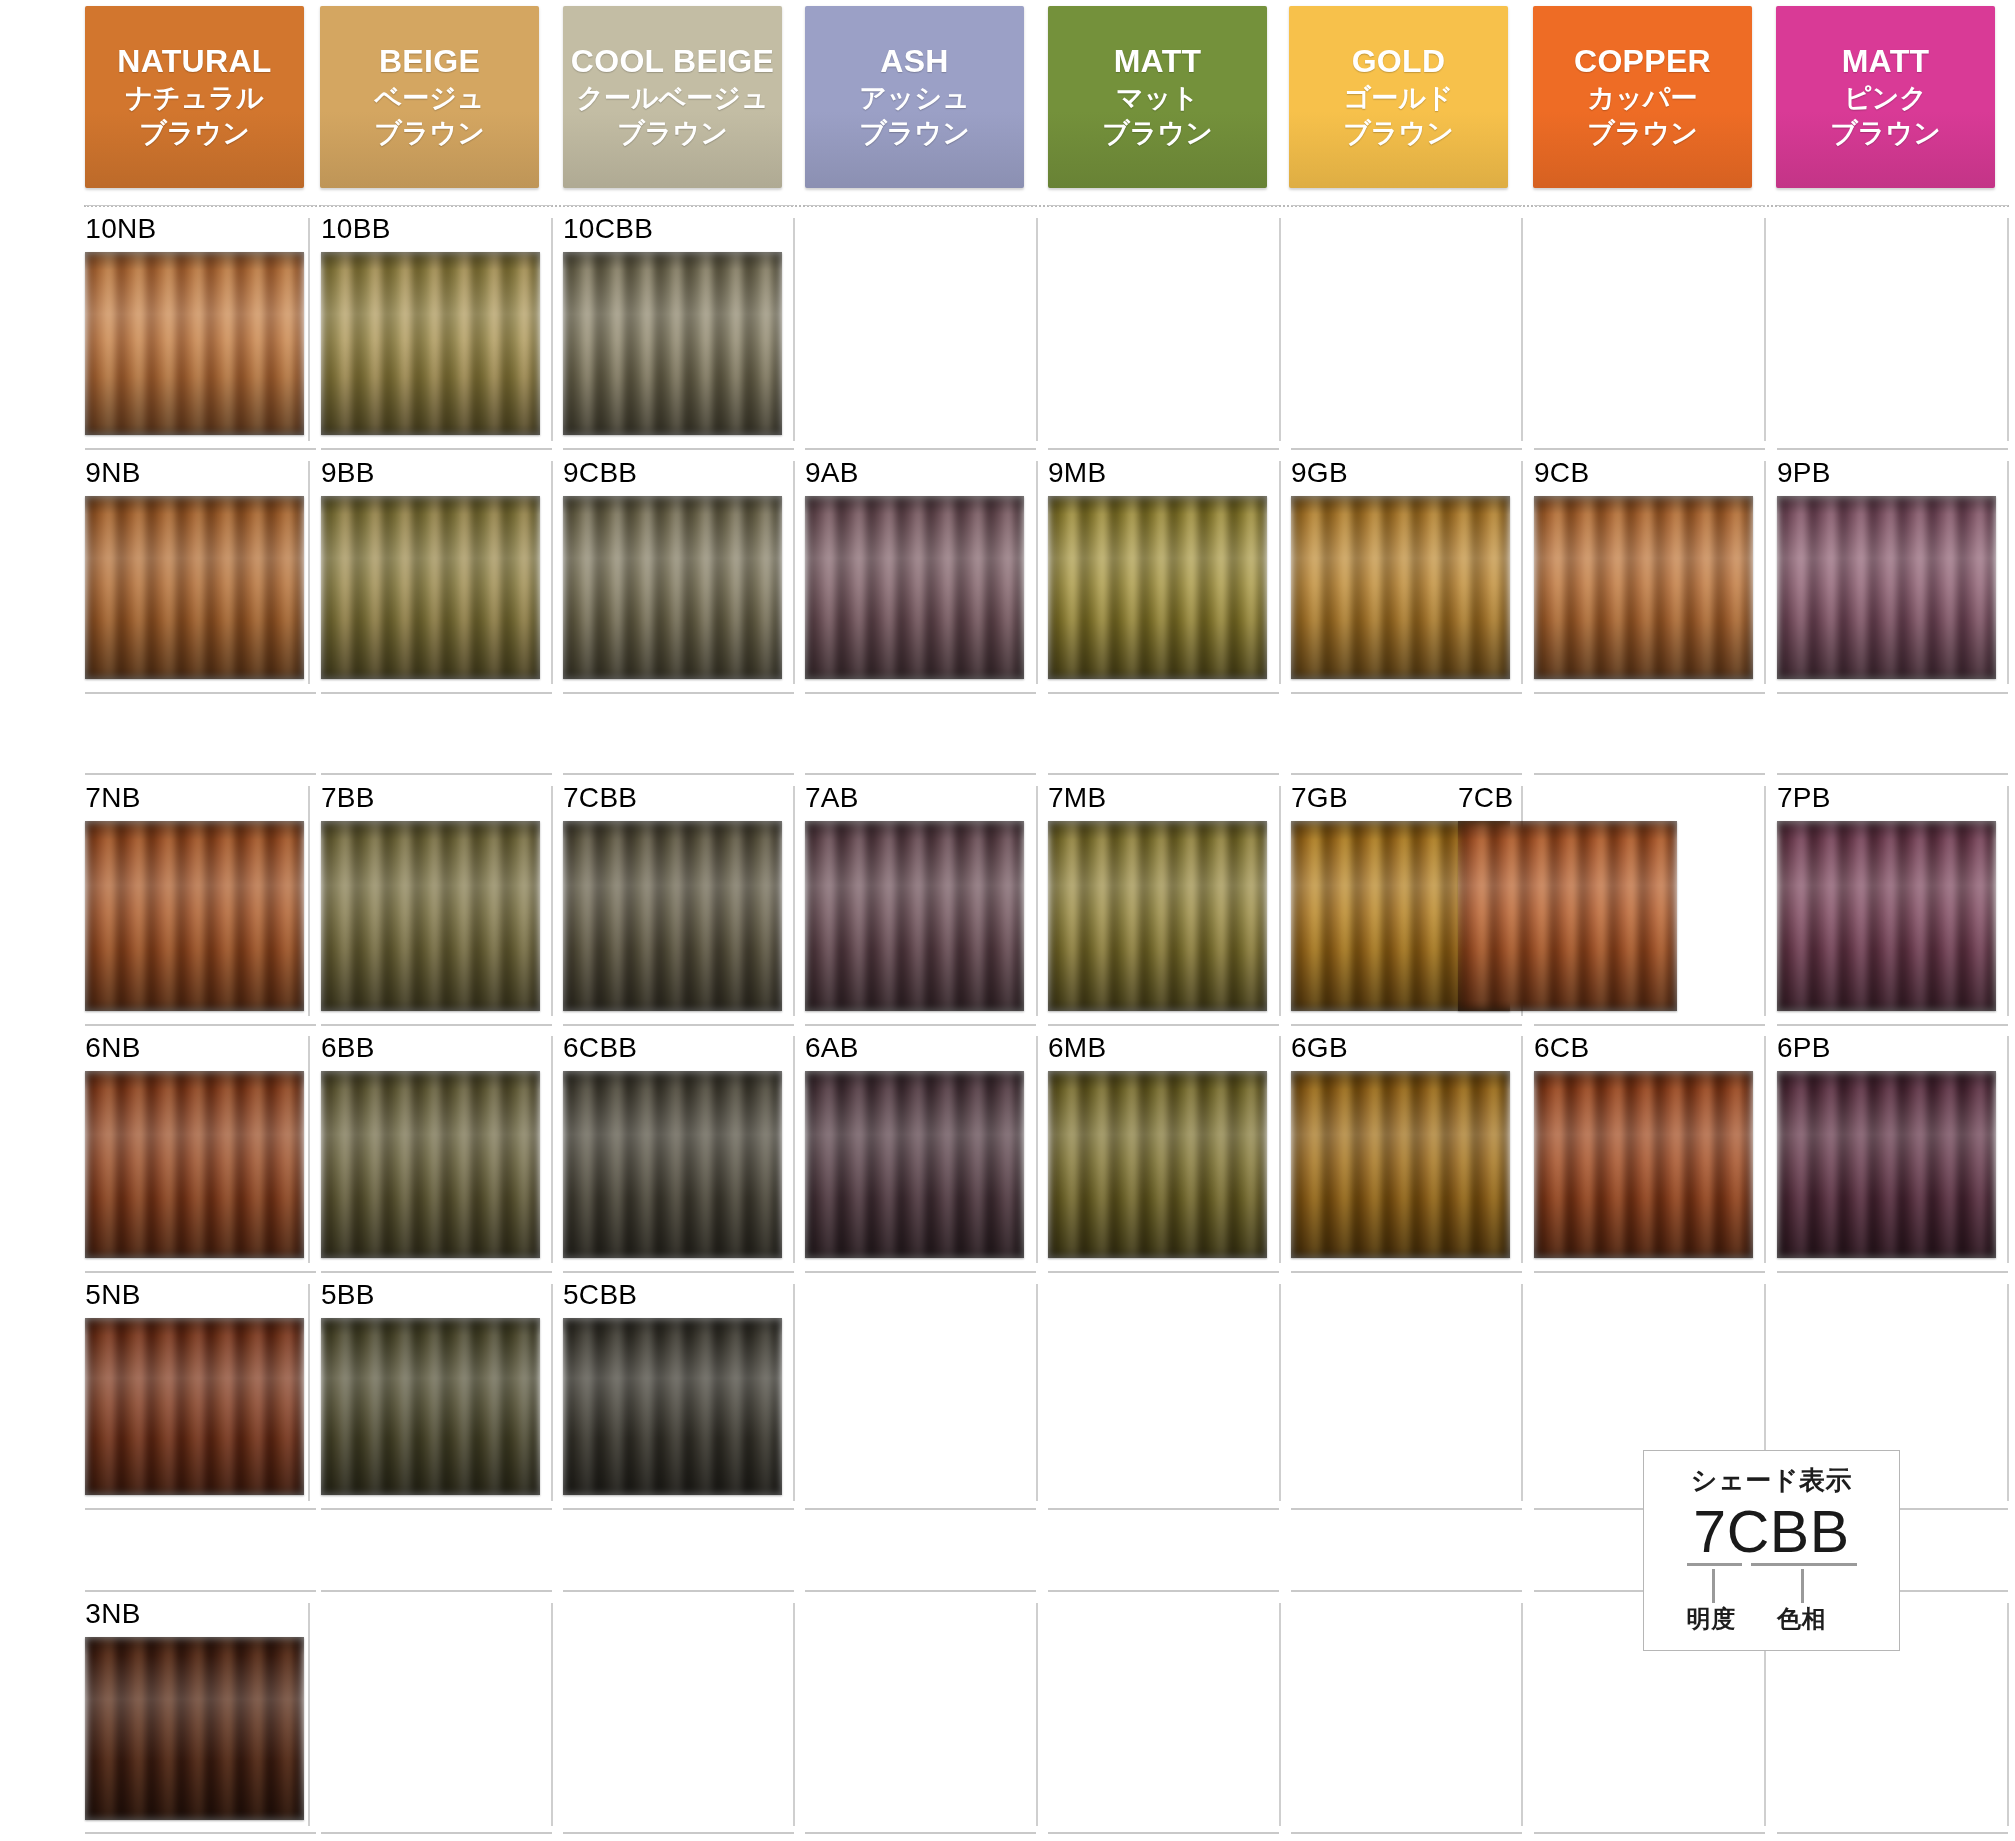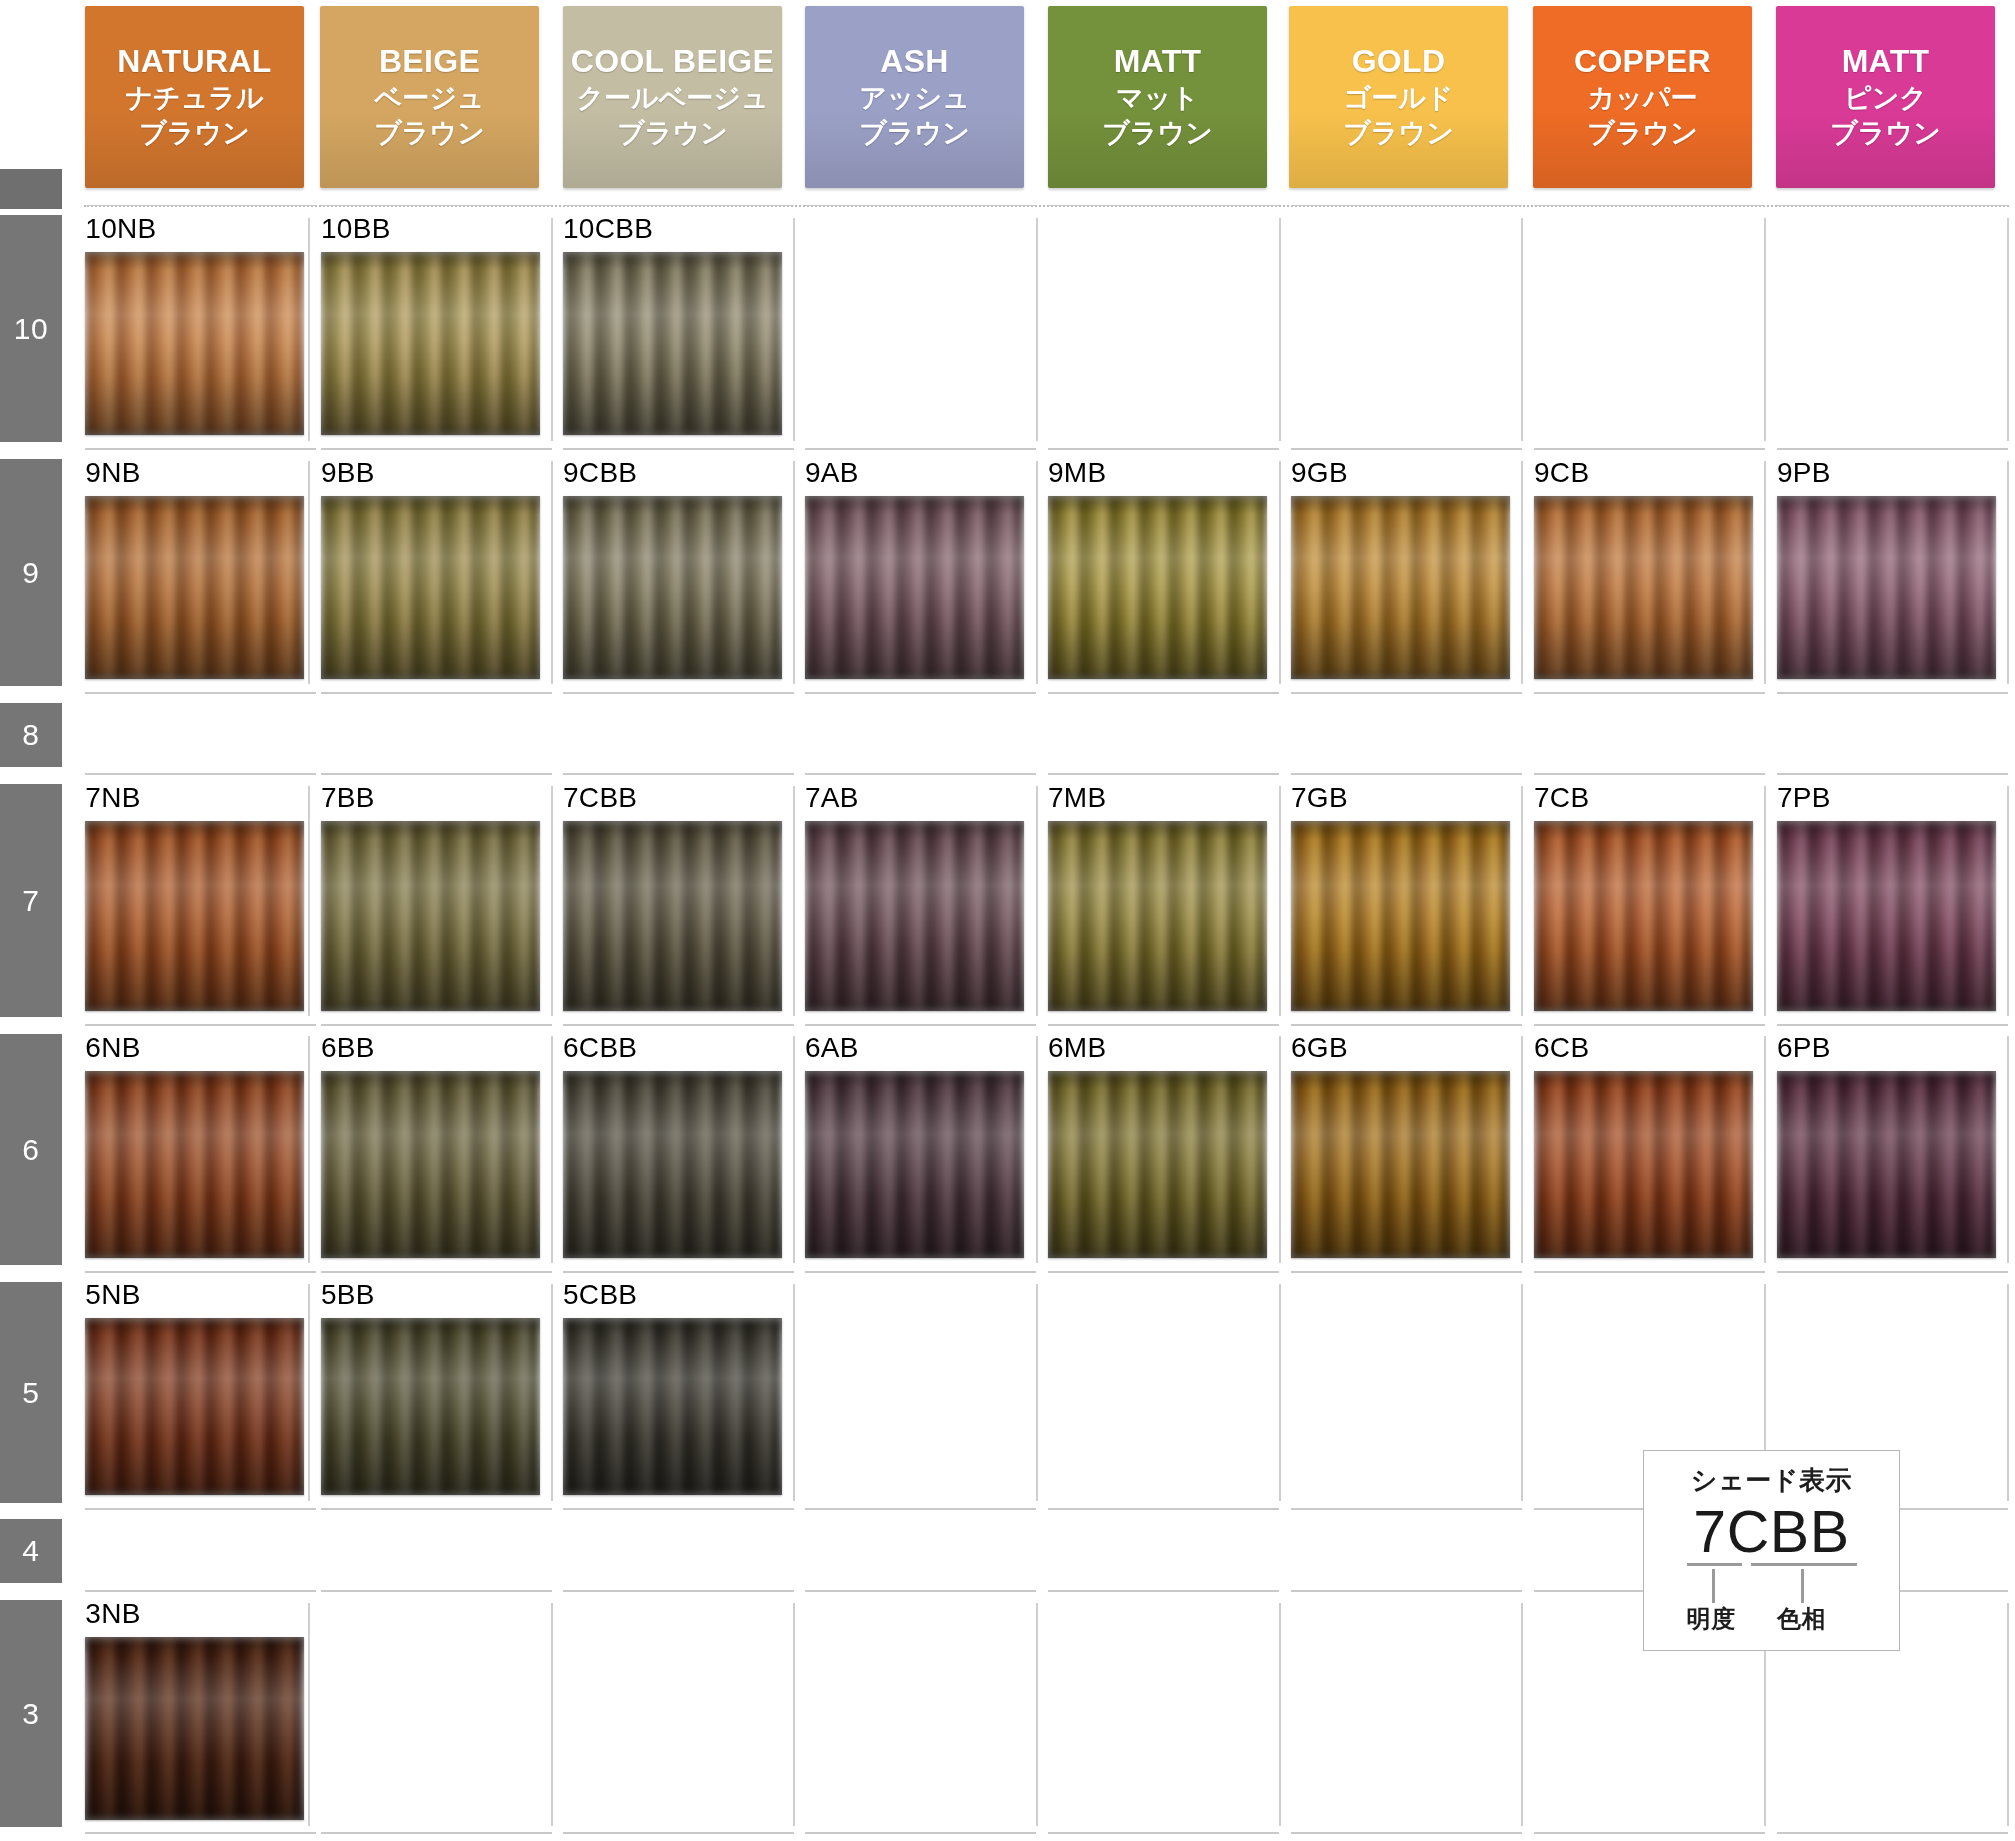--- a/index.html
+++ b/index.html
@@ -241,47 +241,20 @@
       </div>
       <div class="hdr-cell" style="left: 1776px; width: 219px; background: linear-gradient(rgb(217, 58, 150) 0%, rgb(217, 58, 150) 58%, rgba(0, 0, 0, 0.1) 100%), rgb(217, 58, 150);">
         <div class="hdr-en">MATT</div>
         <div class="hdr-ja">ピンク</div>
         <div class="hdr-ja">ブラウン</div>
       </div>
     </div>
 
   <div id="dotted-sep"></div>
 
-  <div id="level-rail">
-      <div class="lvl-band" style="top: 215px; height: 227px;">
-        <span>10</span>
-      </div>
-      <div class="lvl-band" style="top: 459px; height: 227px;">
-        <span>9</span>
-      </div>
-      <div class="lvl-band" style="top: 703px; height: 64px;">
-        <span>8</span>
-      </div>
-      <div class="lvl-band" style="top: 784px; height: 233px;">
-        <span>7</span>
-      </div>
-      <div class="lvl-band" style="top: 1034px; height: 231px;">
-        <span>6</span>
-      </div>
-      <div class="lvl-band" style="top: 1282px; height: 221px;">
-        <span>5</span>
-      </div>
-      <div class="lvl-band" style="top: 1519px; height: 64px;">
-        <span>4</span>
-      </div>
-      <div class="lvl-band" style="top: 1600px; height: 227px;">
-        <span>3</span>
-      </div>
-      <div class="lvl-band top-cap" style="top: 169px; height: 40px;"></div>
-    </div>
   <div id="rail-edge"></div>
 
   <div id="grid-body">
       <div class="row-rule" style="left: 19.3px; top: 11.6px; width: 231px;"></div>
       <div class="row-rule" style="left: 255px; top: 11.6px; width: 231px;"></div>
       <div class="row-rule" style="left: 497px; top: 11.6px; width: 231px;"></div>
       <div class="row-rule" style="left: 739px; top: 11.6px; width: 231px;"></div>
       <div class="row-rule" style="left: 982px; top: 11.6px; width: 231px;"></div>
       <div class="row-rule" style="left: 1225px; top: 11.6px; width: 231px;"></div>
       <div class="row-rule" style="left: 1468px; top: 11.6px; width: 231px;"></div>
@@ -510,21 +483,21 @@
           <div class="sheen" style="background: linear-gradient(rgba(0, 0, 0, 0.42) 0%, rgba(0, 0, 0, 0.06) 10%, rgba(255, 255, 255, 0.2) 34%, rgba(255, 255, 255, 0.1) 48%, rgba(0, 0, 0, 0.1) 68%, rgba(0, 0, 0, 0.42) 94%, rgba(0, 0, 0, 0.58) 100%);"></div>
         </div>
       </div>
       <div class="cell" style="left: 1225px; top: 591px; width: 219px;">
         <div class="cell-label">7GB</div>
         <div class="swatch" style="width: 219px; margin-top: 9px; height: 190px;">
           <div class="strands" style="background: linear-gradient(90deg, rgb(109, 70, 9) 0%, rgb(109, 70, 9) 4.55%, rgb(158, 108, 30) 4.55%, rgb(158, 108, 30) 9.09%, rgb(203, 156, 60) 9.09%, rgb(203, 156, 60) 13.64%, rgb(109, 70, 9) 13.64%, rgb(109, 70, 9) 18.18%, rgb(158, 108, 30) 18.18%, rgb(158, 108, 30) 22.73%, rgb(203, 156, 60) 22.73%, rgb(203, 156, 60) 27.27%, rgb(109, 70, 9) 27.27%, rgb(109, 70, 9) 31.82%, rgb(158, 108, 30) 31.82%, rgb(158, 108, 30) 36.36%, rgb(203, 156, 60) 36.36%, rgb(203, 156, 60) 40.91%, rgb(109, 70, 9) 40.91%, rgb(109, 70, 9) 45.45%, rgb(158, 108, 30) 45.45%, rgb(158, 108, 30) 50%, rgb(203, 156, 60) 50%, rgb(203, 156, 60) 54.55%, rgb(109, 70, 9) 54.55%, rgb(109, 70, 9) 59.09%, rgb(158, 108, 30) 59.09%, rgb(158, 108, 30) 63.64%, rgb(203, 156, 60) 63.64%, rgb(203, 156, 60) 68.18%, rgb(109, 70, 9) 68.18%, rgb(109, 70, 9) 72.73%, rgb(158, 108, 30) 72.73%, rgb(158, 108, 30) 77.27%, rgb(203, 156, 60) 77.27%, rgb(203, 156, 60) 81.82%, rgb(109, 70, 9) 81.82%, rgb(109, 70, 9) 86.36%, rgb(158, 108, 30) 86.36%, rgb(158, 108, 30) 90.91%, rgb(203, 156, 60) 90.91%, rgb(203, 156, 60) 95.45%, rgb(109, 70, 9) 95.45%, rgb(109, 70, 9) 100%); filter: blur(4.5px);"></div>
           <div class="sheen" style="background: linear-gradient(rgba(0, 0, 0, 0.42) 0%, rgba(0, 0, 0, 0.06) 10%, rgba(255, 255, 255, 0.2) 34%, rgba(255, 255, 255, 0.1) 48%, rgba(0, 0, 0, 0.1) 68%, rgba(0, 0, 0, 0.42) 94%, rgba(0, 0, 0, 0.58) 100%);"></div>
         </div>
       </div>
-      <div class="cell" style="left: 1468px; top: 591px; width: 233px;">
+      <div class="cell" style="left: 1392px; top: 591px; width: 233px;">
         <div class="cell-label">7CB</div>
         <div class="swatch" style="width: 219px; margin-top: 9px; height: 190px;">
           <div class="strands" style="background: linear-gradient(90deg, rgb(111, 49, 17) 0%, rgb(111, 49, 17) 4.55%, rgb(164, 82, 39) 4.55%, rgb(164, 82, 39) 9.09%, rgb(204, 123, 72) 9.09%, rgb(204, 123, 72) 13.64%, rgb(111, 49, 17) 13.64%, rgb(111, 49, 17) 18.18%, rgb(164, 82, 39) 18.18%, rgb(164, 82, 39) 22.73%, rgb(204, 123, 72) 22.73%, rgb(204, 123, 72) 27.27%, rgb(111, 49, 17) 27.27%, rgb(111, 49, 17) 31.82%, rgb(164, 82, 39) 31.82%, rgb(164, 82, 39) 36.36%, rgb(204, 123, 72) 36.36%, rgb(204, 123, 72) 40.91%, rgb(111, 49, 17) 40.91%, rgb(111, 49, 17) 45.45%, rgb(164, 82, 39) 45.45%, rgb(164, 82, 39) 50%, rgb(204, 123, 72) 50%, rgb(204, 123, 72) 54.55%, rgb(111, 49, 17) 54.55%, rgb(111, 49, 17) 59.09%, rgb(164, 82, 39) 59.09%, rgb(164, 82, 39) 63.64%, rgb(204, 123, 72) 63.64%, rgb(204, 123, 72) 68.18%, rgb(111, 49, 17) 68.18%, rgb(111, 49, 17) 72.73%, rgb(164, 82, 39) 72.73%, rgb(164, 82, 39) 77.27%, rgb(204, 123, 72) 77.27%, rgb(204, 123, 72) 81.82%, rgb(111, 49, 17) 81.82%, rgb(111, 49, 17) 86.36%, rgb(164, 82, 39) 86.36%, rgb(164, 82, 39) 90.91%, rgb(204, 123, 72) 90.91%, rgb(204, 123, 72) 95.45%, rgb(111, 49, 17) 95.45%, rgb(111, 49, 17) 100%); filter: blur(4.5px);"></div>
           <div class="sheen" style="background: linear-gradient(rgba(0, 0, 0, 0.42) 0%, rgba(0, 0, 0, 0.06) 10%, rgba(255, 255, 255, 0.2) 34%, rgba(255, 255, 255, 0.1) 48%, rgba(0, 0, 0, 0.1) 68%, rgba(0, 0, 0, 0.42) 94%, rgba(0, 0, 0, 0.58) 100%);"></div>
         </div>
       </div>
       <div class="cell" style="left: 1711px; top: 591px; width: 219px;">
         <div class="cell-label">7PB</div>
         <div class="swatch" style="width: 219px; margin-top: 9px; height: 190px;">
           <div class="strands" style="background: linear-gradient(90deg, rgb(71, 34, 47) 0%, rgb(71, 34, 47) 4.55%, rgb(109, 60, 79) 4.55%, rgb(109, 60, 79) 9.09%, rgb(151, 100, 122) 9.09%, rgb(151, 100, 122) 13.64%, rgb(71, 34, 47) 13.64%, rgb(71, 34, 47) 18.18%, rgb(109, 60, 79) 18.18%, rgb(109, 60, 79) 22.73%, rgb(151, 100, 122) 22.73%, rgb(151, 100, 122) 27.27%, rgb(71, 34, 47) 27.27%, rgb(71, 34, 47) 31.82%, rgb(109, 60, 79) 31.82%, rgb(109, 60, 79) 36.36%, rgb(151, 100, 122) 36.36%, rgb(151, 100, 122) 40.91%, rgb(71, 34, 47) 40.91%, rgb(71, 34, 47) 45.45%, rgb(109, 60, 79) 45.45%, rgb(109, 60, 79) 50%, rgb(151, 100, 122) 50%, rgb(151, 100, 122) 54.55%, rgb(71, 34, 47) 54.55%, rgb(71, 34, 47) 59.09%, rgb(109, 60, 79) 59.09%, rgb(109, 60, 79) 63.64%, rgb(151, 100, 122) 63.64%, rgb(151, 100, 122) 68.18%, rgb(71, 34, 47) 68.18%, rgb(71, 34, 47) 72.73%, rgb(109, 60, 79) 72.73%, rgb(109, 60, 79) 77.27%, rgb(151, 100, 122) 77.27%, rgb(151, 100, 122) 81.82%, rgb(71, 34, 47) 81.82%, rgb(71, 34, 47) 86.36%, rgb(109, 60, 79) 86.36%, rgb(109, 60, 79) 90.91%, rgb(151, 100, 122) 90.91%, rgb(151, 100, 122) 95.45%, rgb(71, 34, 47) 95.45%, rgb(71, 34, 47) 100%); filter: blur(4.5px);"></div>

